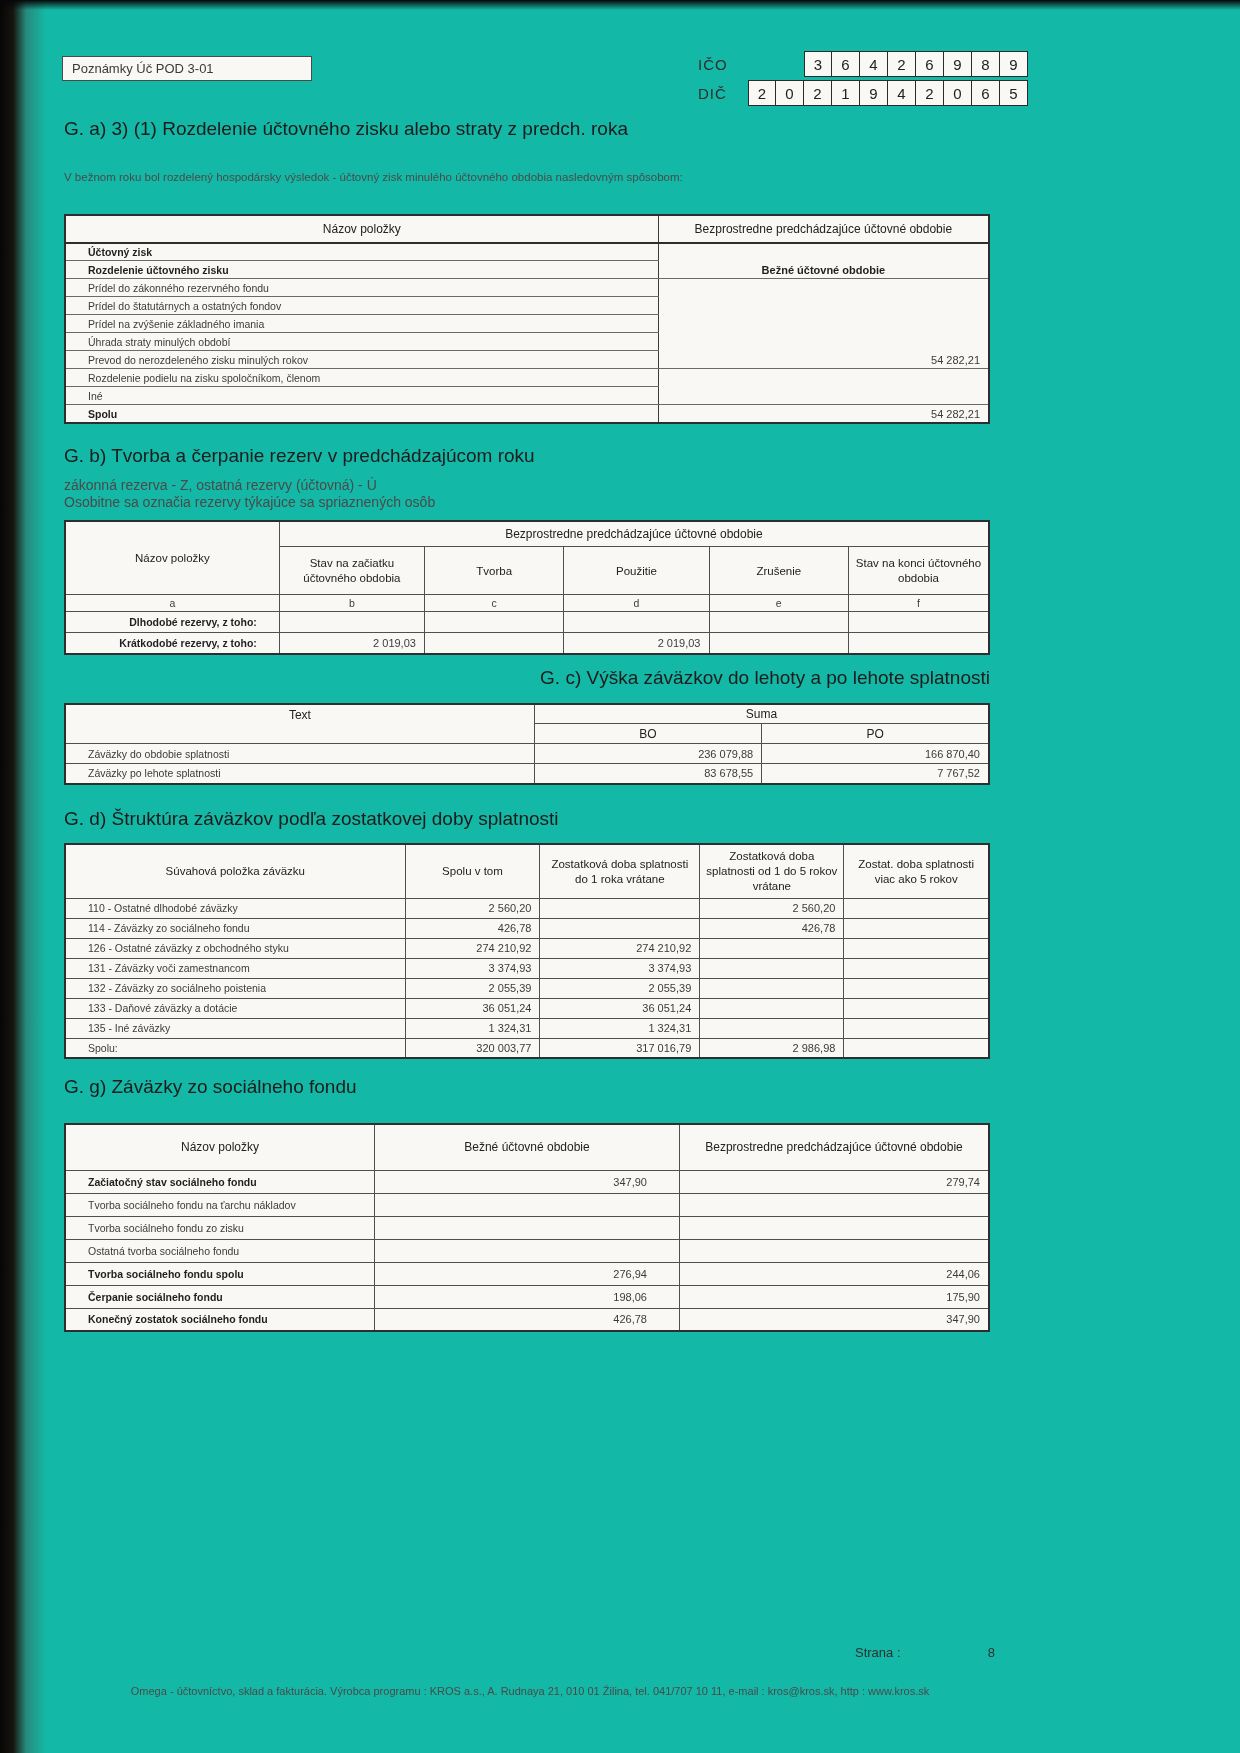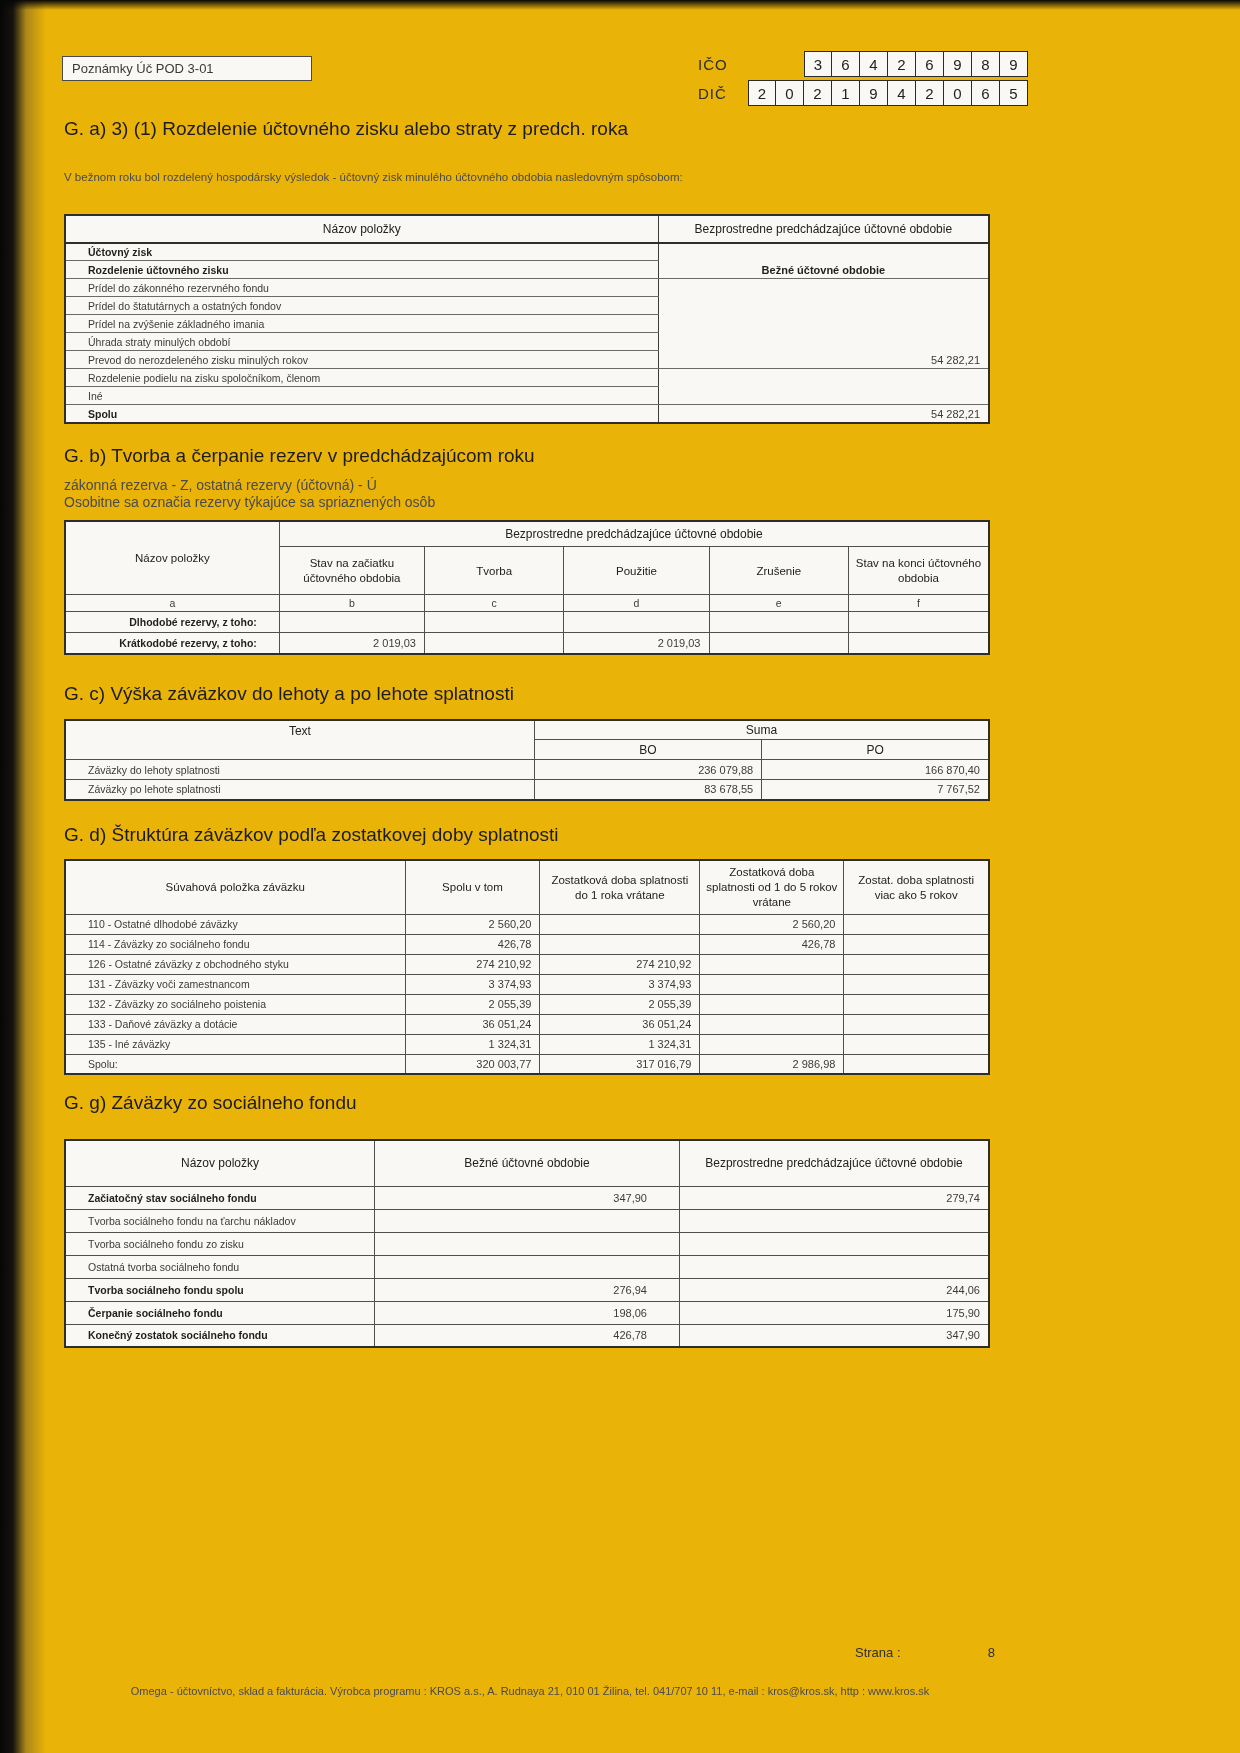--- a/index.html
+++ b/index.html
@@ -1,21 +1,21 @@
 <!DOCTYPE html>
 <html><head>
 <meta charset="utf-8">
 <style>
   * { box-sizing: border-box; margin: 0; padding: 0; }
   html,body { background:#ffffff; }
   .sheet {
     position: relative;
     width: 1240px;
     height: 1753px;
-    background: #eab308;
+    background: #14b8a6;
     font-family: "Liberation Sans", sans-serif;
     color: #333;
     overflow: hidden;
   }
   
   .edge-left {
     position:absolute; left:0; top:0; bottom:0; width:46px; z-index:5;
     background: linear-gradient(90deg, #060606 0px, #17140f 13px, rgba(70,62,54,.38) 26px, rgba(120,112,100,0) 46px);
   }
   .edge-top {
@@ -85,21 +85,21 @@
   .t4 th { height:54px; font-size:11.5px; line-height:1.3; padding:2px 6px; vertical-align:middle; }
   .t4 tbody td { height:20px; }
 
   
   .t5 { margin-top:24px; }
   .t5 th { height:46px; font-size:12px; line-height:1.3; padding:2px 8px; vertical-align:middle; }
   .t5 tbody td { height:23px; }
   .t5 td.pad-lg { padding-right:32px; }
 
   .titled { margin-top:21px; }
-  .title-c { margin-top:28px; }
+  .title-c { margin-top:12px;text-align:right; }
   .title-d { margin-top:23px; }
   .title-g { margin-top:17px; }
 
   
   .footer-strana {
     position:absolute; top:1645px; left:855px; width:140px;
     display:flex; justify-content:space-between; font-size:13px; color:#2f2f2f;
   }
   .footer-omega {
     position:absolute; top:1685px; left:0; width:1060px; text-align:center;
@@ -275,21 +275,21 @@
           <th rowspan="2" class="text-h">Text</th>
           <th colspan="2">Suma</th>
         </tr>
         <tr>
           <th>BO</th>
           <th>PO</th>
         </tr>
       </thead>
       <tbody>
         <tr>
-          <td class="lbl">Záväzky do lehoty splatnosti</td>
+          <td class="lbl">Záväzky do obdobie splatnosti</td>
           <td class="val">236 079,88</td>
           <td class="val">166 870,40</td>
         </tr>
         <tr>
           <td class="lbl">Záväzky po lehote splatnosti</td>
           <td class="val">83 678,55</td>
           <td class="val">7 767,52</td>
         </tr>
       </tbody>
     </table>

